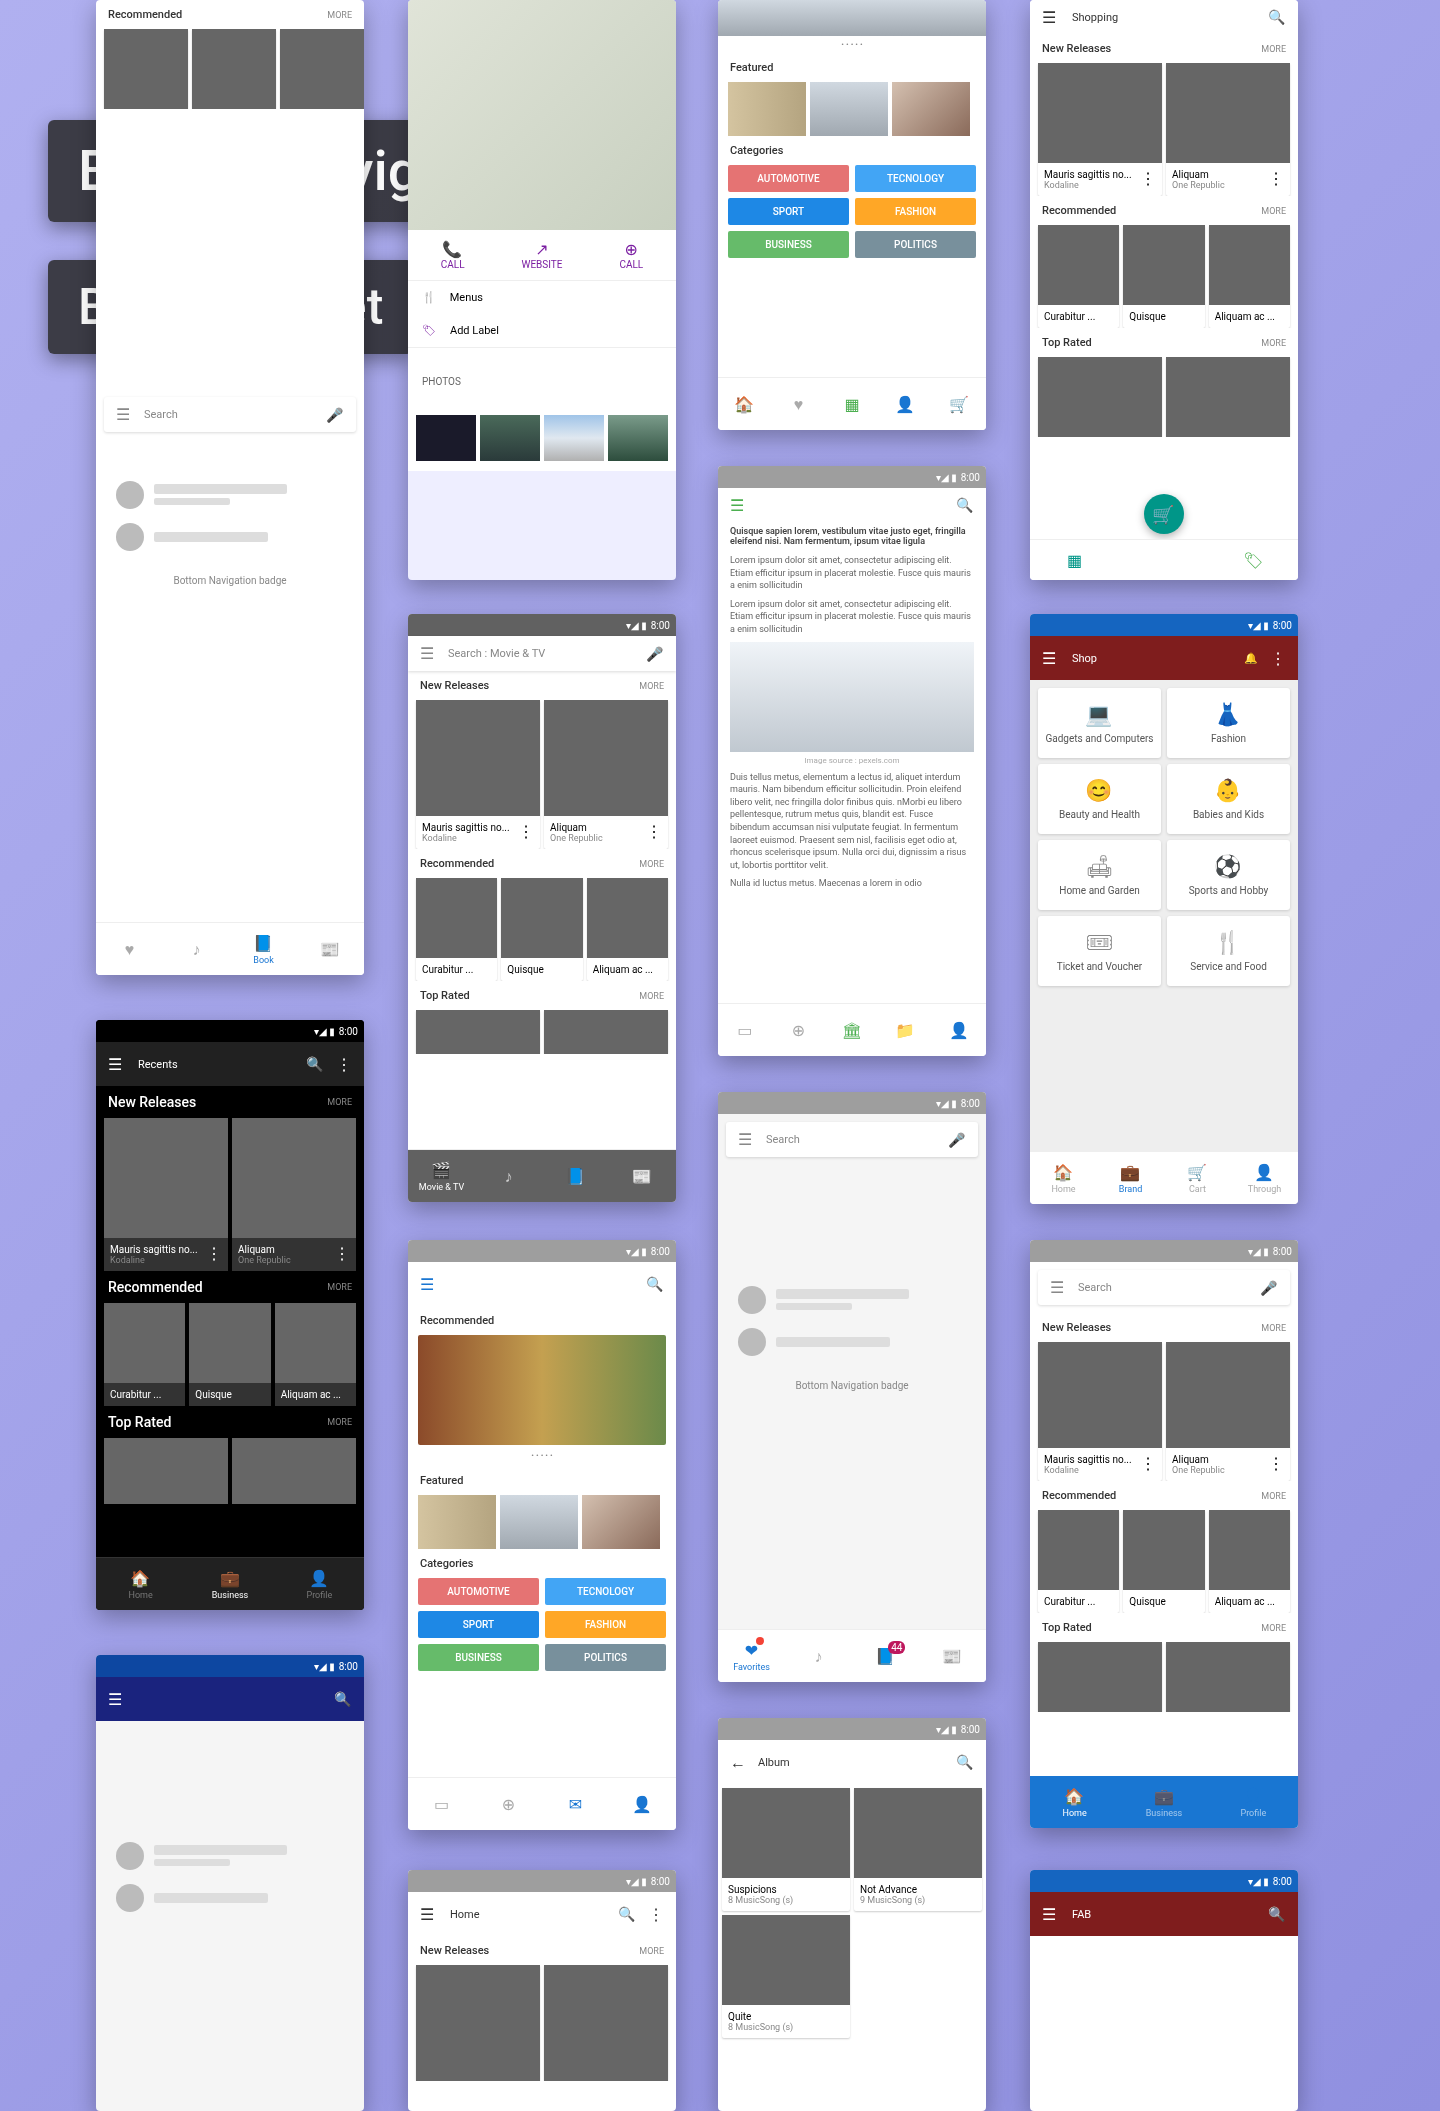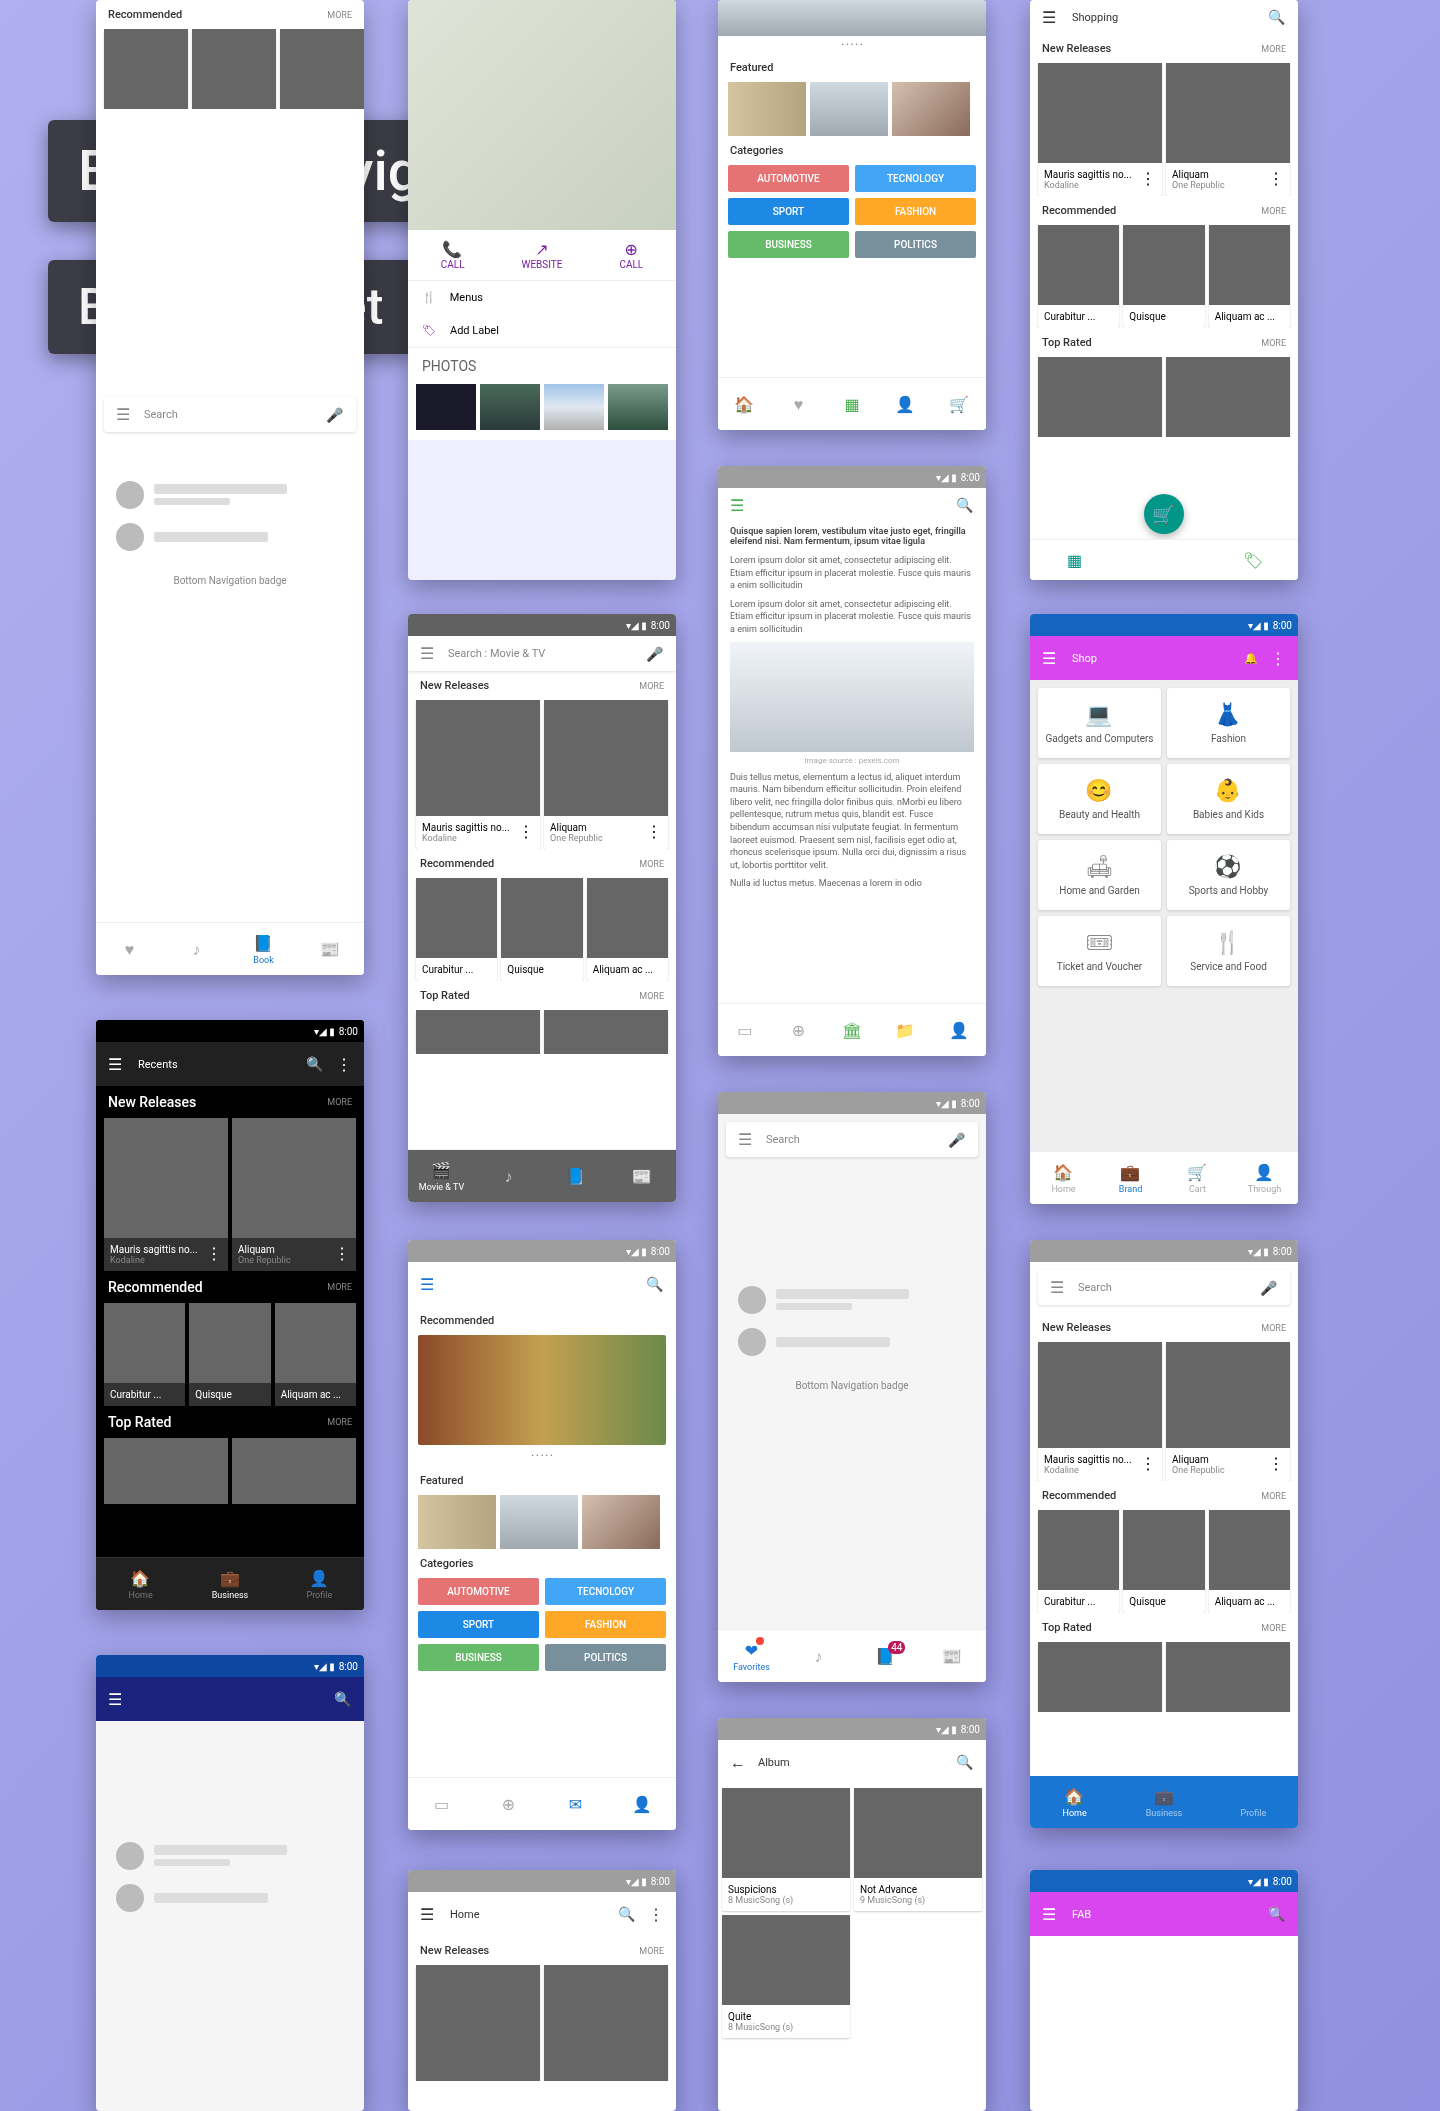--- a/index.html
+++ b/index.html
@@ -5,21 +5,21 @@
 body{margin:0;font-family:Roboto,Arial,sans-serif;background:#a0a0e8;padding:0;overflow-x:hidden}
 .canvas{position:relative;width:1440px;height:2111px;background:linear-gradient(135deg,#b0b0f0,#9090e0)}
 .phone{position:absolute;background:#fff;border-radius:4px;box-shadow:0 8px 24px rgba(0,0,0,0.3);overflow:hidden;font-size:11px}
 .statusbar{height:22px;background:rgba(0,0,0,0.2);color:#fff;font-size:10px;display:flex;justify-content:flex-end;align-items:center;padding:0 6px;gap:4px}
 .statusbar.dark{background:#000}
 .statusbar.blue{background:#1565c0}
 .statusbar.grey{background:#9e9e9e}
 .appbar{height:44px;display:flex;align-items:center;padding:0 12px;gap:12px}
 .appbar.white{background:#fff;color:#333}
 .appbar.dark{background:#212121;color:#fff}
-.appbar.blue{background:#d946ef;color:#fff}
+.appbar.blue{background:#7f1d1d;color:#fff}
 .appbar.indigo{background:#1a237e;color:#fff}
 .hamburger{width:18px;display:inline-block}
 .hamburger::before{content:"☰";font-size:16px}
 .search-icon::before{content:"🔍";font-size:14px}
 .mic-icon::before{content:"🎤";font-size:14px}
 .dots-icon::before{content:"⋮";font-size:16px}
 .back-icon::before{content:"←";font-size:16px}
 .section-hdr{display:flex;justify-content:space-between;align-items:center;padding:8px 12px;font-size:11px}
 .section-hdr .title{font-weight:500;color:#333}
 .section-hdr.dark .title{color:#fff}
@@ -254,21 +254,21 @@
   <div style="border-top:1px solid #eee">
    <div style="padding:10px 14px;display:flex;align-items:center;gap:14px">
             <span style="color:#7b1fa2">🍴</span>
             <span>Menus</span>
           </div>
    <div style="padding:10px 14px;display:flex;align-items:center;gap:14px">
             <span style="color:#7b1fa2">🏷</span>
             <span>Add Label</span>
           </div>
   </div>
-  <div style="padding:10px 14px;font-size:14px;color:#666;border-top:1px solid #eee">PHOTOS</div>
+  <div style="padding:28px 14px;font-size:10px;color:#666;border-top:1px solid #eee">PHOTOS</div>
   <div class="hscroll" style="padding:0 8px 10px">
    <div class="window-img" style="width:60px;height:46px"></div>
    <div class="lock-img" style="width:60px;height:46px"></div>
    <div class="sky-img" style="width:60px;height:46px"></div>
    <div class="forest-img" style="width:60px;height:46px"></div>
   </div>
  </div>
 </div>
 
 <div class="phone" style="left:408px;top:614px;width:268px;height:588px">

